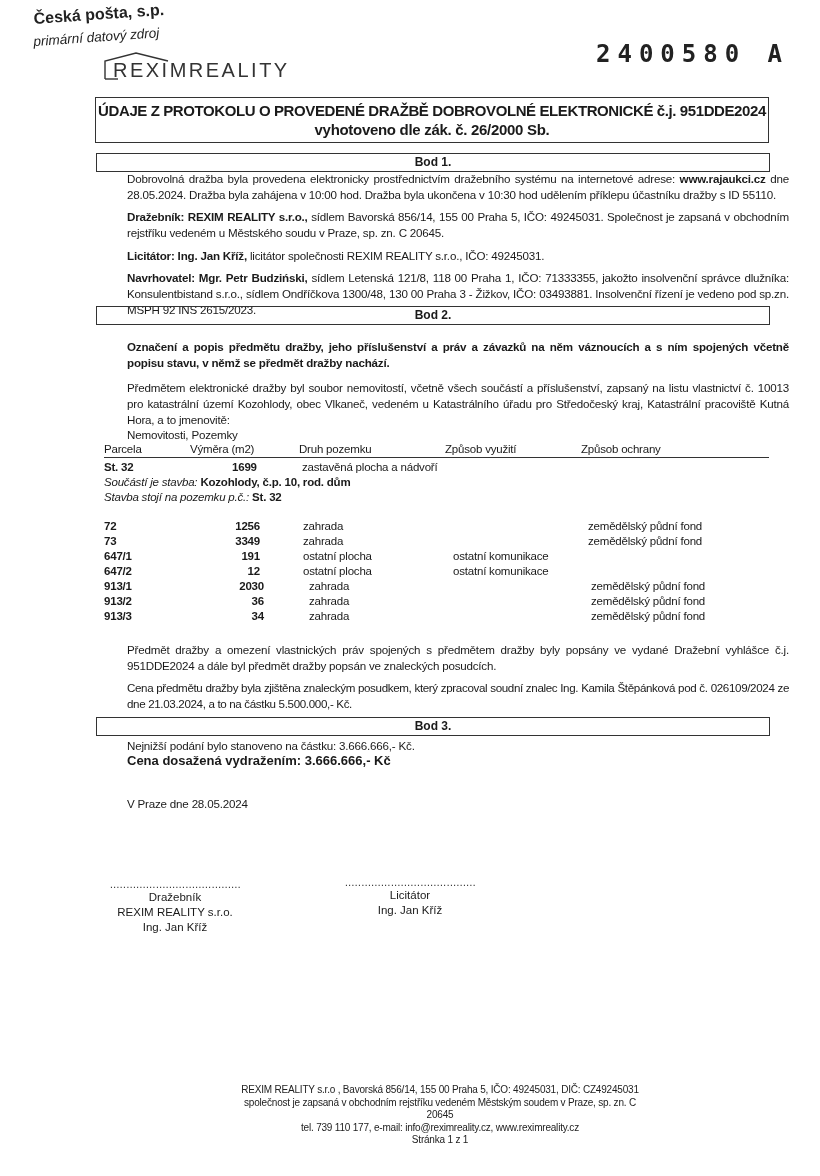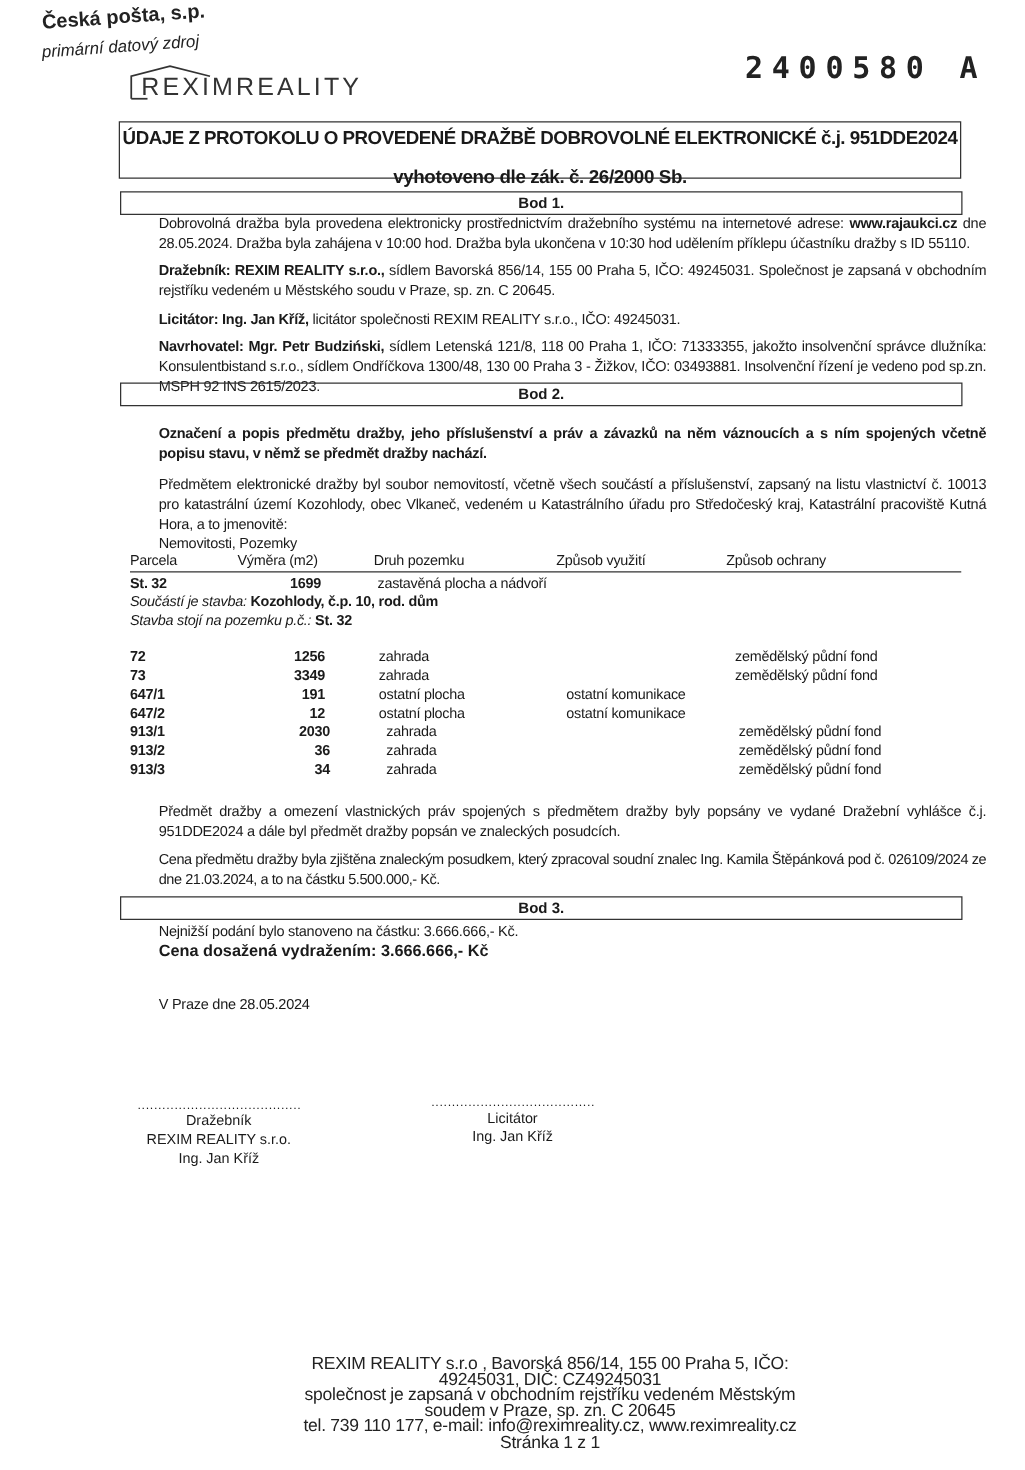--- a/index.html
+++ b/index.html
@@ -8,36 +8,36 @@
   .abs { position:absolute; }
   .stamp1 { left:33px; top:10px; font-size:16px; font-weight:bold; transform:rotate(-4deg); transform-origin:left top; color:#222; }
   .stamp2 { left:33px; top:34px; font-size:13.5px; font-style:italic; transform:rotate(-4deg); transform-origin:left top; color:#222; }
   .docnum { left:596px; top:16px; font-size:24px; font-weight:bold; letter-spacing:7px; font-family:"DejaVu Sans Mono", monospace; color:#222;margin-top:24px; }
   .logo { left:104px; top:52px; height:26px; }
   .logo .text { position:absolute; left:9px; top:7px; font-size:20px; letter-spacing:2.5px; color:#333; white-space:nowrap; }
 
   .titlebox { left:95px; top:97px; width:672px; height:44px; border:1px solid #333; text-align:center;
               font-family:"Liberation Sans Narrow","Liberation Sans", sans-serif; }
   .titlebox .l1 { font-size:15px; font-weight:bold; margin-top:4px; letter-spacing:-0.4px; }
-  .titlebox .l2 { font-size:15px; font-weight:bold; margin-top:14px; letter-spacing:-0.3px; }
+  .titlebox .l2 { font-size:15px; font-weight:bold; margin-top:2px; letter-spacing:-0.3px; }
 
   .bodbox { left:96px; width:672px; height:17px; border:1px solid #333; text-align:center; font-size:12px; font-weight:bold; line-height:16px; }
 
   .para { left:104px; width:662px; font-size:11.6px; line-height:16px; text-align:justify; letter-spacing:-0.2px;margin-left:23px; }
   .para b { font-weight:bold; }
   .narrow { letter-spacing:-0.35px; }
 
   .tbl { left:104px; width:665px; font-size:11.5px; letter-spacing:-0.2px; }
   .row { position:relative; height:15px; line-height:15px; white-space:nowrap; }
   .c { position:absolute; top:0; }
   .hdrline { position:absolute; left:0; top:15px; width:665px; border-top:1px solid #333; }
 
   .sig { text-align:center; font-size:11.5px; line-height:15px; }
   .dots { letter-spacing:0.5px; font-size:10px; line-height:10px; }
-  .footer { left:240px; width:400px; top:1084px; text-align:center; font-size:14px; line-height:12.5px; letter-spacing:-0.2px; color:#222; }
+  .footer { left:240px; width:400px; top:1084px; text-align:center; font-size:10px; line-height:12.5px; letter-spacing:-0.2px; color:#222; }
 </style>
 </head>
 <body>
 
 <div class="abs stamp1">Česká pošta, s.p.</div>
 <div class="abs stamp2">primární datový zdroj</div>
 <div class="abs docnum">2400580 A</div>
 
 <div class="abs logo">
   <svg width="140" height="28" style="position:absolute;left:0;top:0">

